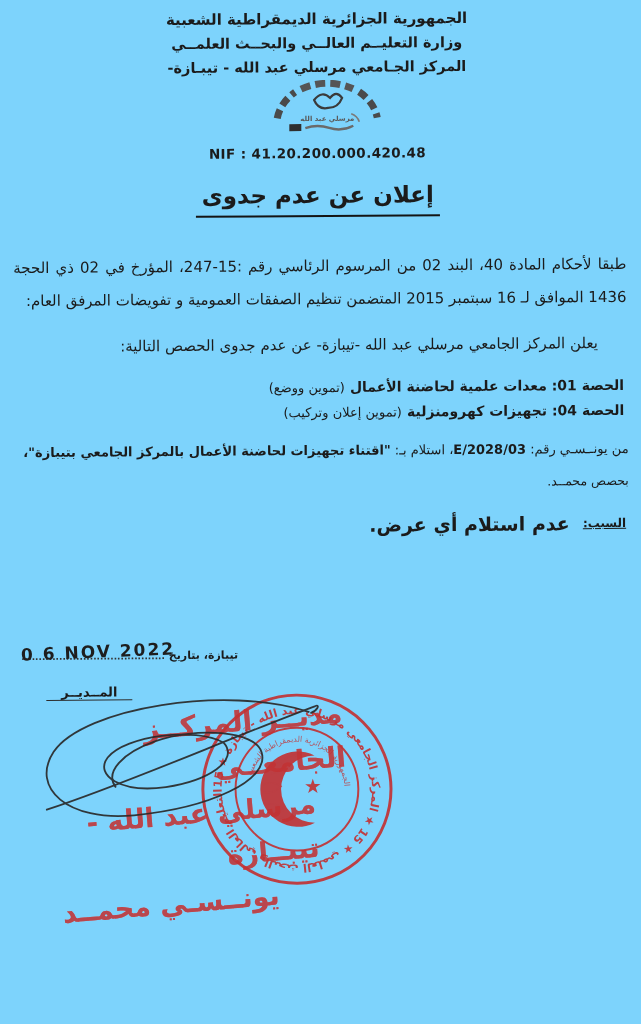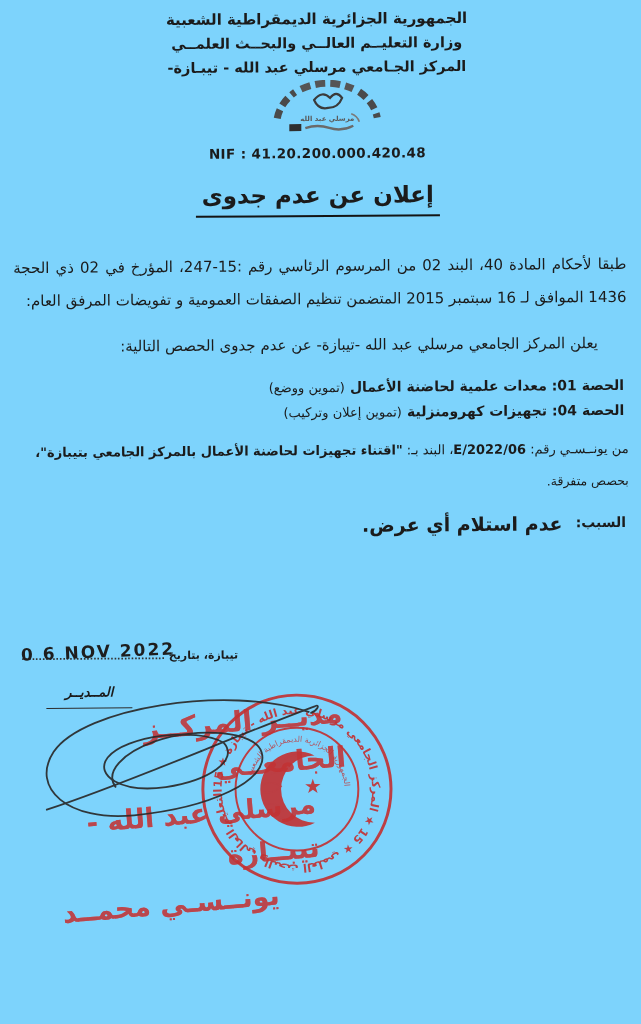--- a/index.html
+++ b/index.html
@@ -28,27 +28,27 @@
   
   .para1{right:13px;left:15px;top:250px;font-size:15px;line-height:33px;text-align:justify;text-align-last:right;font-weight:500;}
   .announce{right:42px;top:336px;font-size:15px;font-weight:500;}
   .lots{right:16px;top:375px;line-height:23.5px;}
   .lot-label{font-weight:bold;font-size:14px;}
   .lot-detail{font-size:13px;}
   .consult{right:12px;left:12px;top:438px;font-size:13px;line-height:26px;text-align:right;}
   .consult .b{font-weight:bold;}
   .consult-tail{right:12px;top:475px;font-size:12.5px;font-weight:500;}
   .reason{right:15px;top:514px;}
-  .reason-label{font-size:14px;font-weight:bold;vertical-align:3px;}
+  .reason-label{font-size:12px;font-weight:bold;text-decoration:underline;vertical-align:3px;}
   .reason-text{font-size:19px;font-weight:bold;margin-right:8px;}
   
   .date-line{left:25px;top:648px;width:212px;text-align:left;direction:rtl;font-size:11px;font-weight:bold;white-space:nowrap;}
   .date-line .dots{font-size:9px;letter-spacing:1px;color:#333;}
   .date-stamp{left:20px;top:640px;font-size:17px;font-weight:bold;letter-spacing:2px;transform:rotate(-2deg);color:#1e1e1e;direction:ltr;}
-  .director{left:45px;top:683px;width:86px;text-align:center;font-size:13px;font-weight:bold;border-bottom:1.6px solid #2c2c2c;padding-bottom:8px;font-style:italic;}
+  .director{left:45px;top:683px;width:86px;text-align:center;font-size:13px;font-weight:bold;border-bottom:1.6px solid #2c2c2c;padding-bottom:0;}
   .red-stamp-text{
     left:22px;top:704px;width:326px;
     transform:rotate(-4.5deg);
     color:#c23335;font-weight:bold;
     direction:rtl;text-align:right;
     opacity:.88;
     text-shadow:0 0 .6px #d66;
   }
   .red-stamp-text .l1{font-size:28px;line-height:44px;padding-left:4px;}
   .red-stamp-text .l2{font-size:27px;line-height:44px;padding-right:34px;}
@@ -94,23 +94,23 @@
         <span class="lot-label">الحصة 01: معدات علمية لحاضنة الأعمال</span>
         <span class="lot-detail">(تموين ووضع)</span>
       </div>
       <div>
         <span class="lot-label">الحصة 04: تجهيزات كهرومنزلية</span>
         <span class="lot-detail">(تموين إعلان وتركيب)</span>
       </div>
     </div>
 
     <p class="abs rtl consult" style="margin:0">
-      <span>من  يونــسـي رقم: </span><span class="b">06/E/2022</span><span>، البند بـ: </span><span class="b">"اقتناء تجهيزات لحاضنة الأعمال  بالمركز الجامعي بتيبازة"،</span>
+      <span>من  يونــسـي رقم: </span><span class="b">03/E/2028</span><span>، استلام بـ: </span><span class="b">"اقتناء تجهيزات لحاضنة الأعمال  بالمركز الجامعي بتيبازة"،</span>
     </p>
-    <div class="abs rtl consult-tail">بحصص متفرقة.</div>
+    <div class="abs rtl consult-tail">بحصص محمــد.</div>
 
     <div class="abs rtl reason">
       <span class="reason-label">السبب:</span>
       <span class="reason-text">عدم استلام أي عرض.</span>
     </div>
 
     <div class="abs date-line">
       <span>تيبازة، بتاريخ </span><span class="dots">..........................................</span>
     </div>
     <div class="abs date-stamp">0 6  NOV  2022</div>

